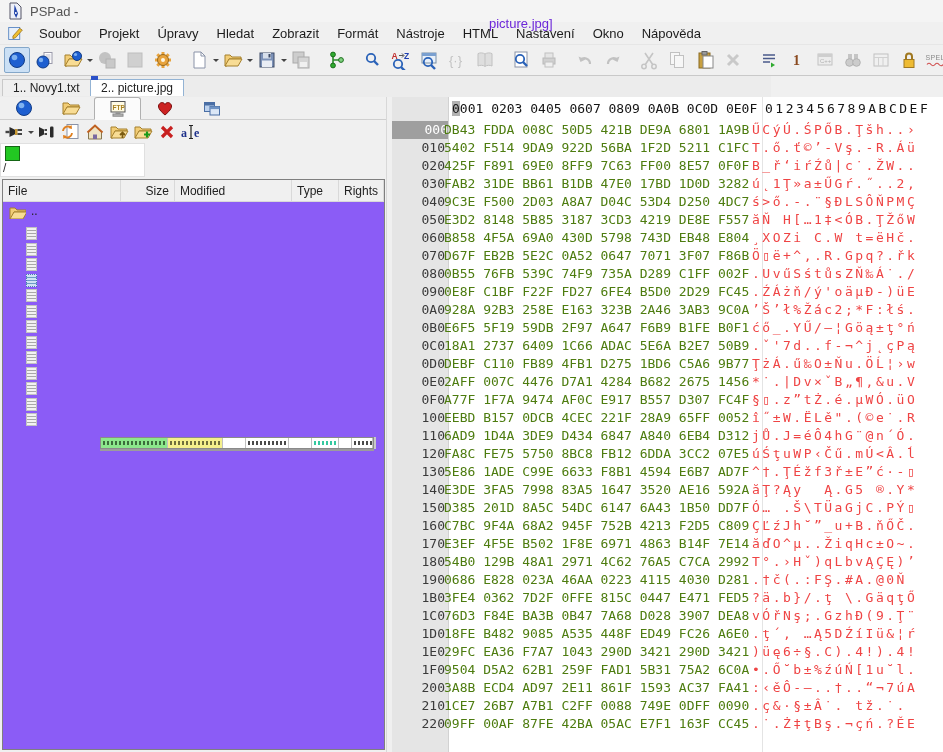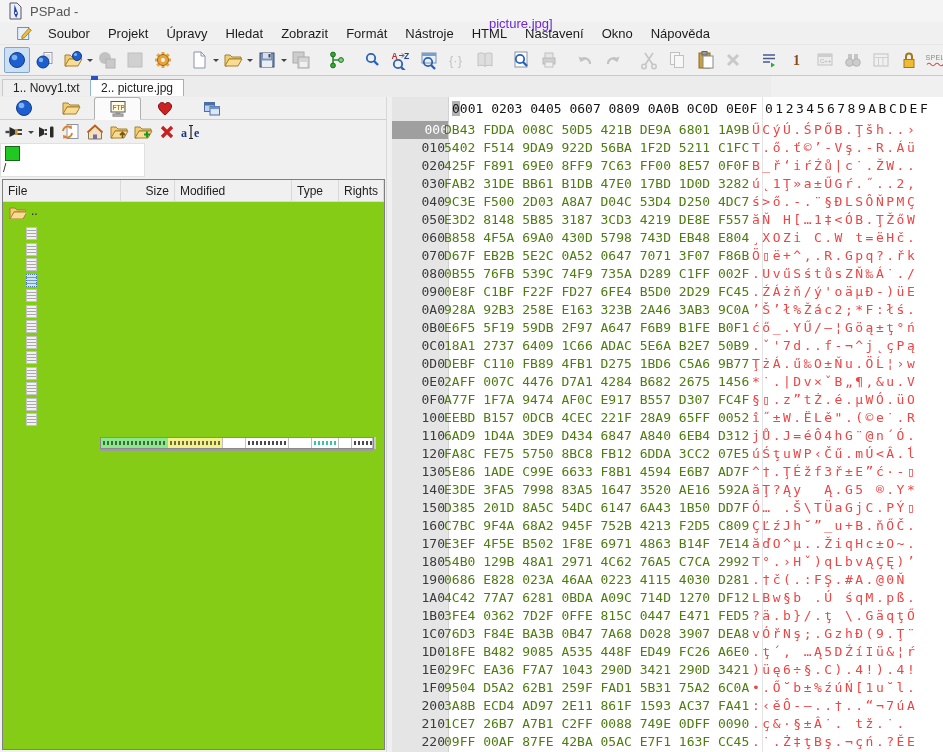--- a/index.html
+++ b/index.html
@@ -9,21 +9,21 @@
   .abs{position:absolute}
   svg{display:block}
 
   
   #titlebar{left:0;top:0;width:943px;height:22px;background:#f4f4f4}
   #title-left{left:30px;top:4px;font-size:13px;color:#555}
   #title-right{left:489px;top:16px;font-size:13px;color:#6d28d9}
   #app-icon{left:7px;top:2px}
 
   
-  #menubar{left:0;top:22px;width:943px;height:22px;display:flex;align-items:center;padding-left:16px;box-sizing:border-box}
+  #menubar{left:0;top:22px;width:943px;height:22px;display:flex;align-items:center;padding-left:7px;box-sizing:border-box}
   #menu-pencil{margin-right:6px}
   .menu-item{padding:3px 9px;font-size:13px;color:#1c1c1c;white-space:nowrap}
 
   
   #toolbar{left:0;top:44px;width:943px;height:32px;border-top:1px solid #e6e6e6;
            border-bottom:1px solid #c9c9c9;display:flex;align-items:center;
            padding-left:3px;box-sizing:border-box;background:#f0f0f0}
   .tb-btn{width:24px;height:24px;min-width:24px;display:flex;align-items:center;justify-content:center;
           border:1px solid transparent;border-radius:2px;margin:0 1px}
   .tb-btn.pressed{background:#cbe0f5;border-color:#84a7c9}
@@ -46,21 +46,21 @@
   .side-tab{width:47px;height:22px;display:flex;align-items:center;justify-content:center}
   .side-tab.active{background:#fbfbfb;border:1px solid #b0b0b0;border-bottom:1px solid #fbfbfb;
                    height:23px;box-sizing:border-box;border-radius:3px 3px 0 0}
   #ftp-toolbar{position:absolute;left:0;top:24px;width:386px;height:22px;display:flex;align-items:center;padding-left:2px}
   .ftp-btn{width:24px;height:22px;display:flex;align-items:center;justify-content:center}
   #conn-box{position:absolute;left:0;top:46px;width:145px;height:34px;background:#fff;border:1px solid #e0e0e0;box-sizing:border-box}
   #conn-led{position:absolute;left:4px;top:2px;width:13px;height:13px;background:#22c822;border:1px solid #156615}
   #conn-path{position:absolute;left:2px;top:17px;font-size:12px;color:#333}
 
   
-  #file-list{position:absolute;left:2px;top:82px;width:383px;height:571px;background:#84cc16;
+  #file-list{position:absolute;left:2px;top:82px;width:383px;height:571px;background:#8b5cf6;
              border:1px solid #7f7f7f;box-sizing:border-box}
   #fl-header{display:flex;height:21px;background:#f0f0f0;border-bottom:1px solid #d9d9d9;font-size:12px;color:#222}
   .fl-col{display:flex;align-items:center;padding:0 5px;border-right:1px solid #d9d9d9;box-sizing:border-box;height:21px}
   .fl-col.right{justify-content:flex-end}
   .fl-row{display:flex;align-items:center;height:18px;padding-left:5px;font-size:12px;color:#222;gap:5px}
   #doc-strip{position:absolute;left:23px;top:47px;width:16px}
   .doc-chip{width:11px;height:13px;margin-bottom:2.5px;border:1px solid #c2c2c2;box-sizing:border-box;
             background:repeating-linear-gradient(to bottom,#f2f2f2 0 2px,#a8a8a8 2px 3px)}
   .doc-chip.sel{border:1px dotted #4878b0;
             background:repeating-linear-gradient(to bottom,#cfe2f4 0 2px,#6d9cc8 2px 3px)}
@@ -723,25 +723,20 @@
         <span class="hx-off">180</span>
         <span class="hx-hex">54B0 129B 48A1 2971 4C62 76A5 C7CA 2992</span>
         <span class="hx-ascii">T°.›Hˇ)qLbvĄÇĘ)’</span>
       </div>
       <div class="hex-row">
         <span class="hx-off">190</span>
         <span class="hx-hex">0686 E828 023A 46AA 0223 4115 4030 D281</span>
         <span class="hx-ascii">.†č(.:FŞ.#A.@0Ň </span>
       </div>
       <div class="hex-row">
-        <span class="hx-off">1A0</span>
-        <span class="hx-hex">4C42 77A7 6281 0BDA A09C 714D 1270 DF12</span>
-        <span class="hx-ascii">LBw§b .Ú śqM.pß.</span>
-      </div>
-      <div class="hex-row">
         <span class="hx-off">1B0</span>
         <span class="hx-hex">3FE4 0362 7D2F 0FFE 815C 0447 E471 FED5</span>
         <span class="hx-ascii">?ä.b}/.ţ \.GäqţŐ</span>
       </div>
       <div class="hex-row">
         <span class="hx-off">1C0</span>
         <span class="hx-hex">76D3 F84E BA3B 0B47 7A68 D028 3907 DEA8</span>
         <span class="hx-ascii">vÓřNş;.GzhĐ(9.Ţ¨</span>
       </div>
       <div class="hex-row">

